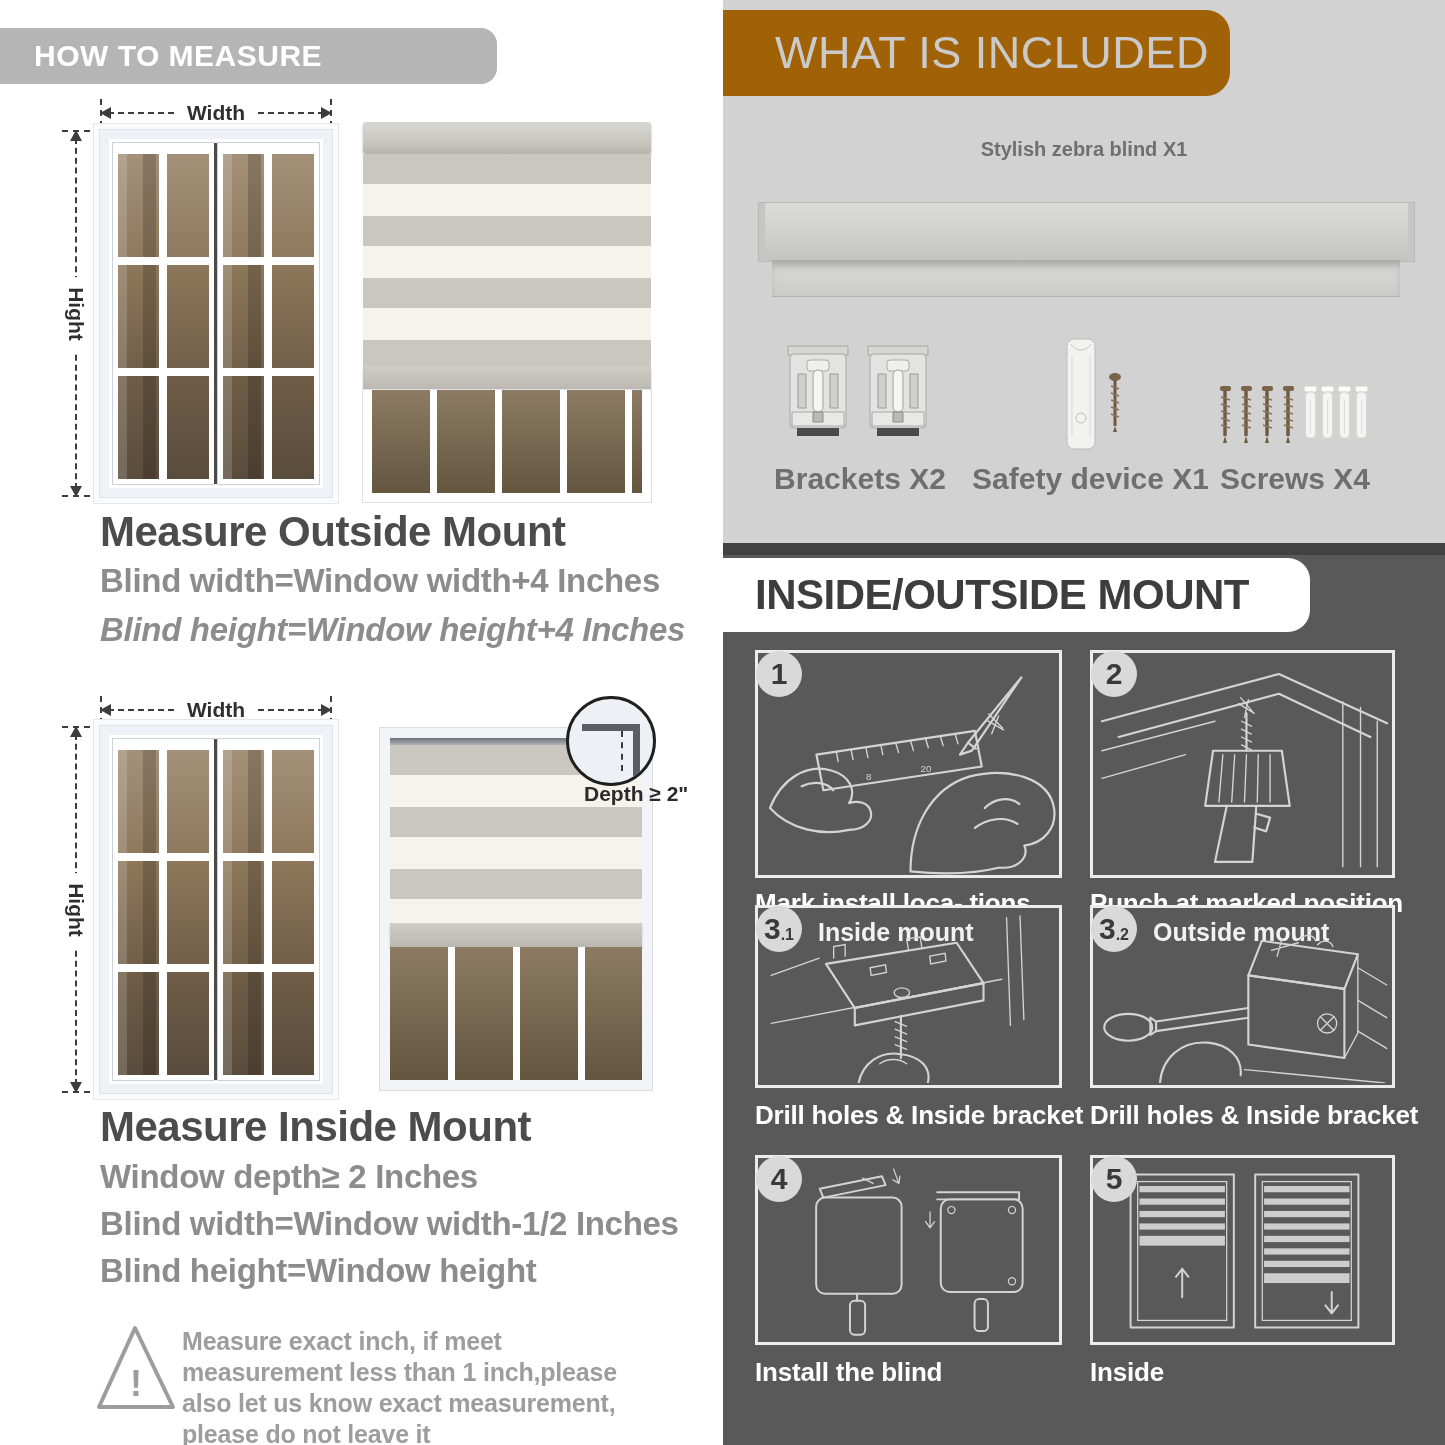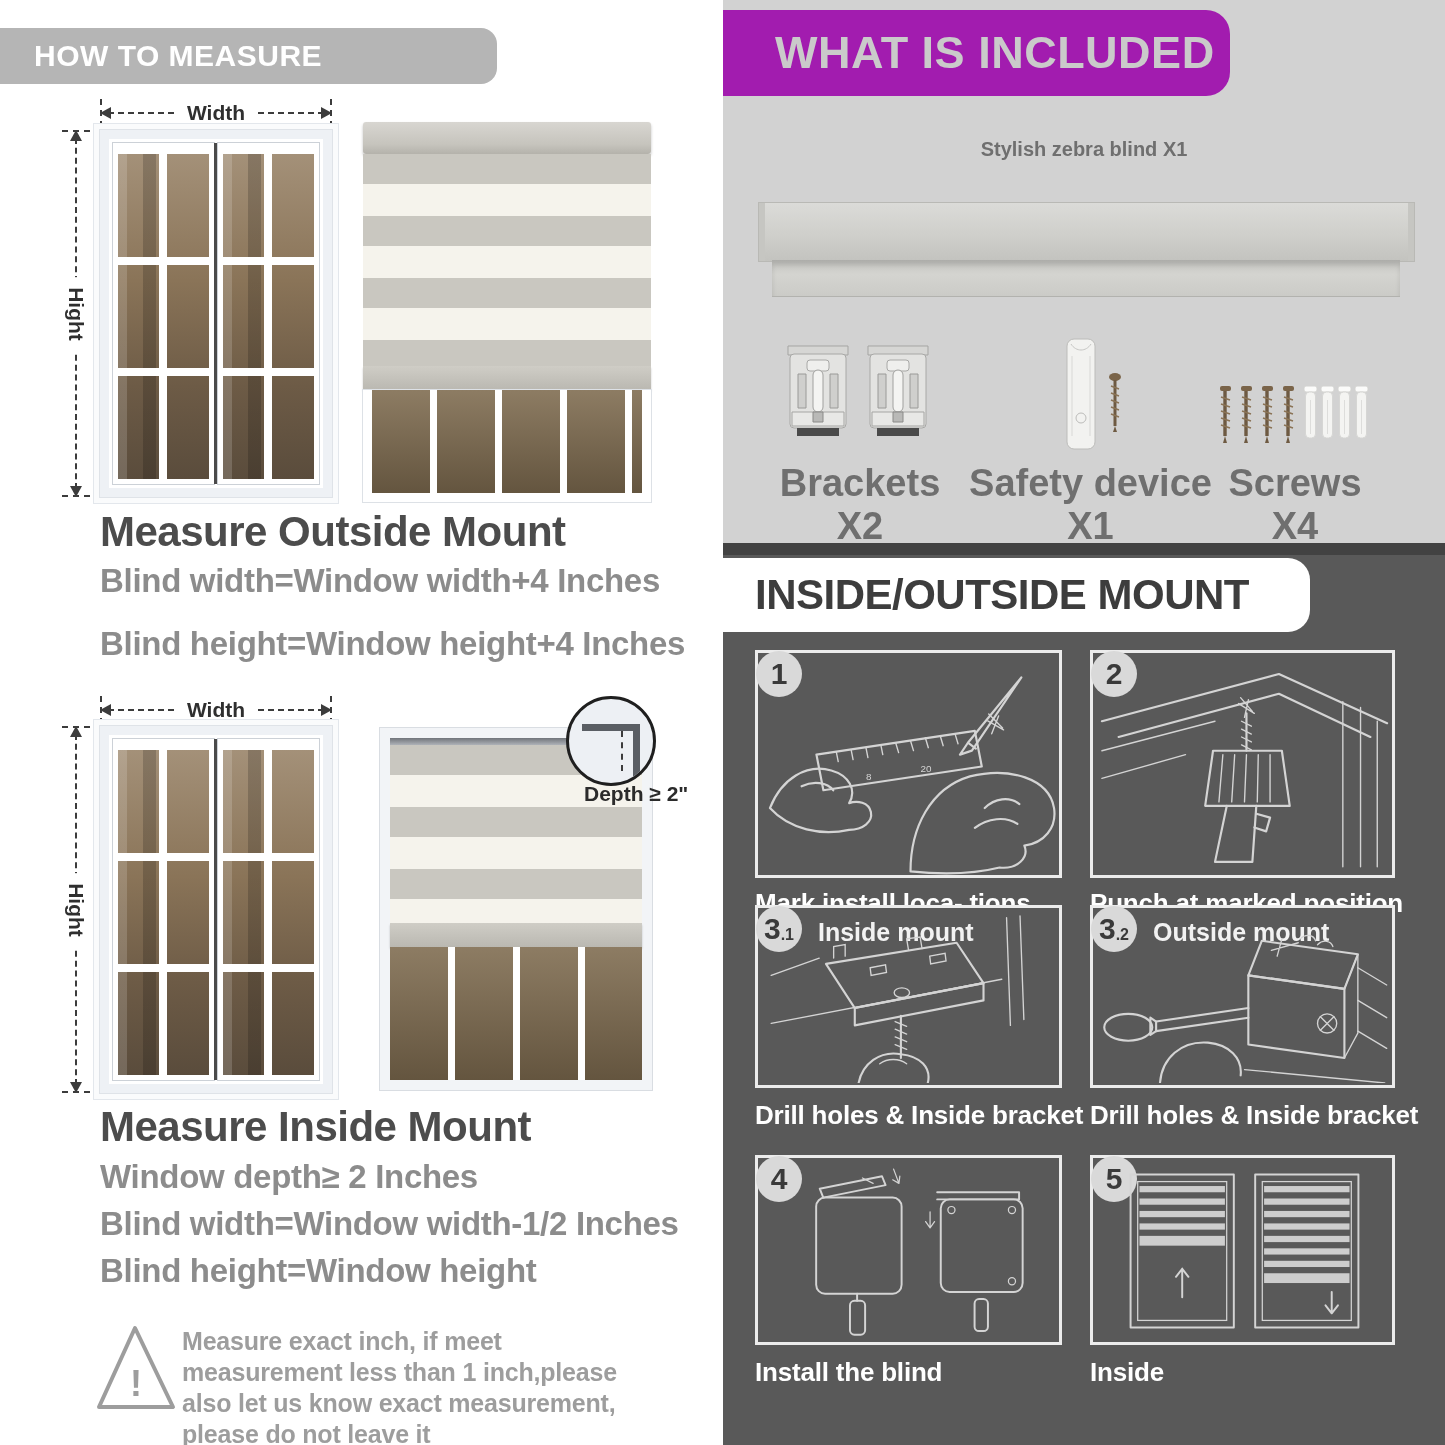--- a/index.html
+++ b/index.html
@@ -64,32 +64,32 @@
     background:#edf0f4;box-sizing:border-box;overflow:hidden;}
   .depth-circle .corner{position:absolute;left:16%;top:30%;width:60%;height:54%;
     border-top:7px solid #5a5e64;border-right:7px solid #5a5e64;}
   .depth-circle .dash{position:absolute;left:62%;top:38%;height:48%;border-left:2px dashed #3c3c3c;}
   .depth-text{font-size:21px;font-weight:bold;color:#2b2b2b;}
 
   .warn-text{width:448px;font-size:25px;font-weight:bold;color:#9d9d9d;line-height:31px;letter-spacing:-.2px;}
 
   
   .included-panel{left:723px;top:0;width:722px;height:543px;background:#d2d2d2;}
-  .included-header{left:723px;top:10px;width:507px;height:86px;background:#a21caf;
-    border-radius:0 24px 24px 0;color:#cacaca;font-size:45px;font-weight:bold;
+  .included-header{left:723px;top:10px;width:507px;height:86px;background:#a16207;
+    border-radius:0 24px 24px 0;color:#cacaca;font-size:45px;font-weight:normal;
     line-height:86px;padding-left:52px;letter-spacing:.5px;box-sizing:border-box;}
   .product-label{left:723px;top:138px;width:722px;text-align:center;
     font-size:20px;font-weight:bold;color:#6f6f6f;}
   .headrail-top{left:758px;top:202px;width:655px;height:58px;
     background:linear-gradient(180deg,#dbdbd8 0%,#cfcfcb 55%,#c3c3bf 100%);
     border:1px solid #b9b9b5;box-shadow:inset 6px 0 0 #c6c6c2, inset -6px 0 0 #c6c6c2;}
   .headrail-bottom{left:772px;top:260px;width:628px;height:36px;
     background:linear-gradient(180deg,#c4c4c0 0%,#d4d4d0 40%,#cbcbc7 100%);
     border-bottom:1px solid #b2b2ae;box-shadow:inset 0 5px 5px rgba(0,0,0,.12);}
-  .item-label{font-size:38px;font-weight:bold;color:#6f6f6f;text-align:center;}
+  .item-label{font-size:30px;font-weight:bold;color:#6f6f6f;text-align:center;}
 
   .mount-panel{left:723px;top:543px;width:722px;height:902px;background:#595959;}
   .mount-edge{left:723px;top:543px;width:722px;height:12px;background:#424242;}
   .mount-header{left:723px;top:558px;width:587px;height:74px;background:#ffffff;
     border-radius:0 22px 22px 0;color:#3d3d3d;font-size:42px;font-weight:bold;
     line-height:74px;padding-left:32px;letter-spacing:-.5px;box-sizing:border-box;}
 
   .tile{border:3px solid #ececec;box-sizing:border-box;background:#595959;}
   .badge{position:absolute;left:-2px;top:-2px;width:46px;height:46px;border-radius:50%;
     background:#d9d9d9;color:#3a3a3a;font-weight:bold;font-size:30px;
@@ -139,21 +139,21 @@
 
   <div class="abs" style="left:363px;top:122px;width:288px;height:380px;">
     <div class="rail-top"></div>
     <div class="fabric" style="height:212px;"></div>
     <div class="rail-bottom"></div>
     <div class="under-window" style="height:112px;"></div>
   </div>
 
   <div class="abs section-heading" style="left:100px;top:508px;">Measure Outside Mount</div>
   <div class="abs section-line" style="left:100px;top:562px;">Blind width=Window width+4 Inches</div>
-  <div class="abs section-line" style="left:100px;top:625px;">Blind height=Window height+4 Inches</div>
+  <div class="abs section-line" style="left:100px;top:611px;font-style:italic;">Blind height=Window height+4 Inches</div>
 
   <div class="abs h-arrow" style="left:100px;top:698px;width:232px;">
     <i class="bar"></i>
     <i class="ah l"></i>
     <i class="ah r"></i>
     <i class="tick l"></i>
     <i class="tick r"></i>
     <span class="lbl">Width</span>
   </div>
   <div class="abs v-arrow" style="left:64px;top:726px;height:367px;">

